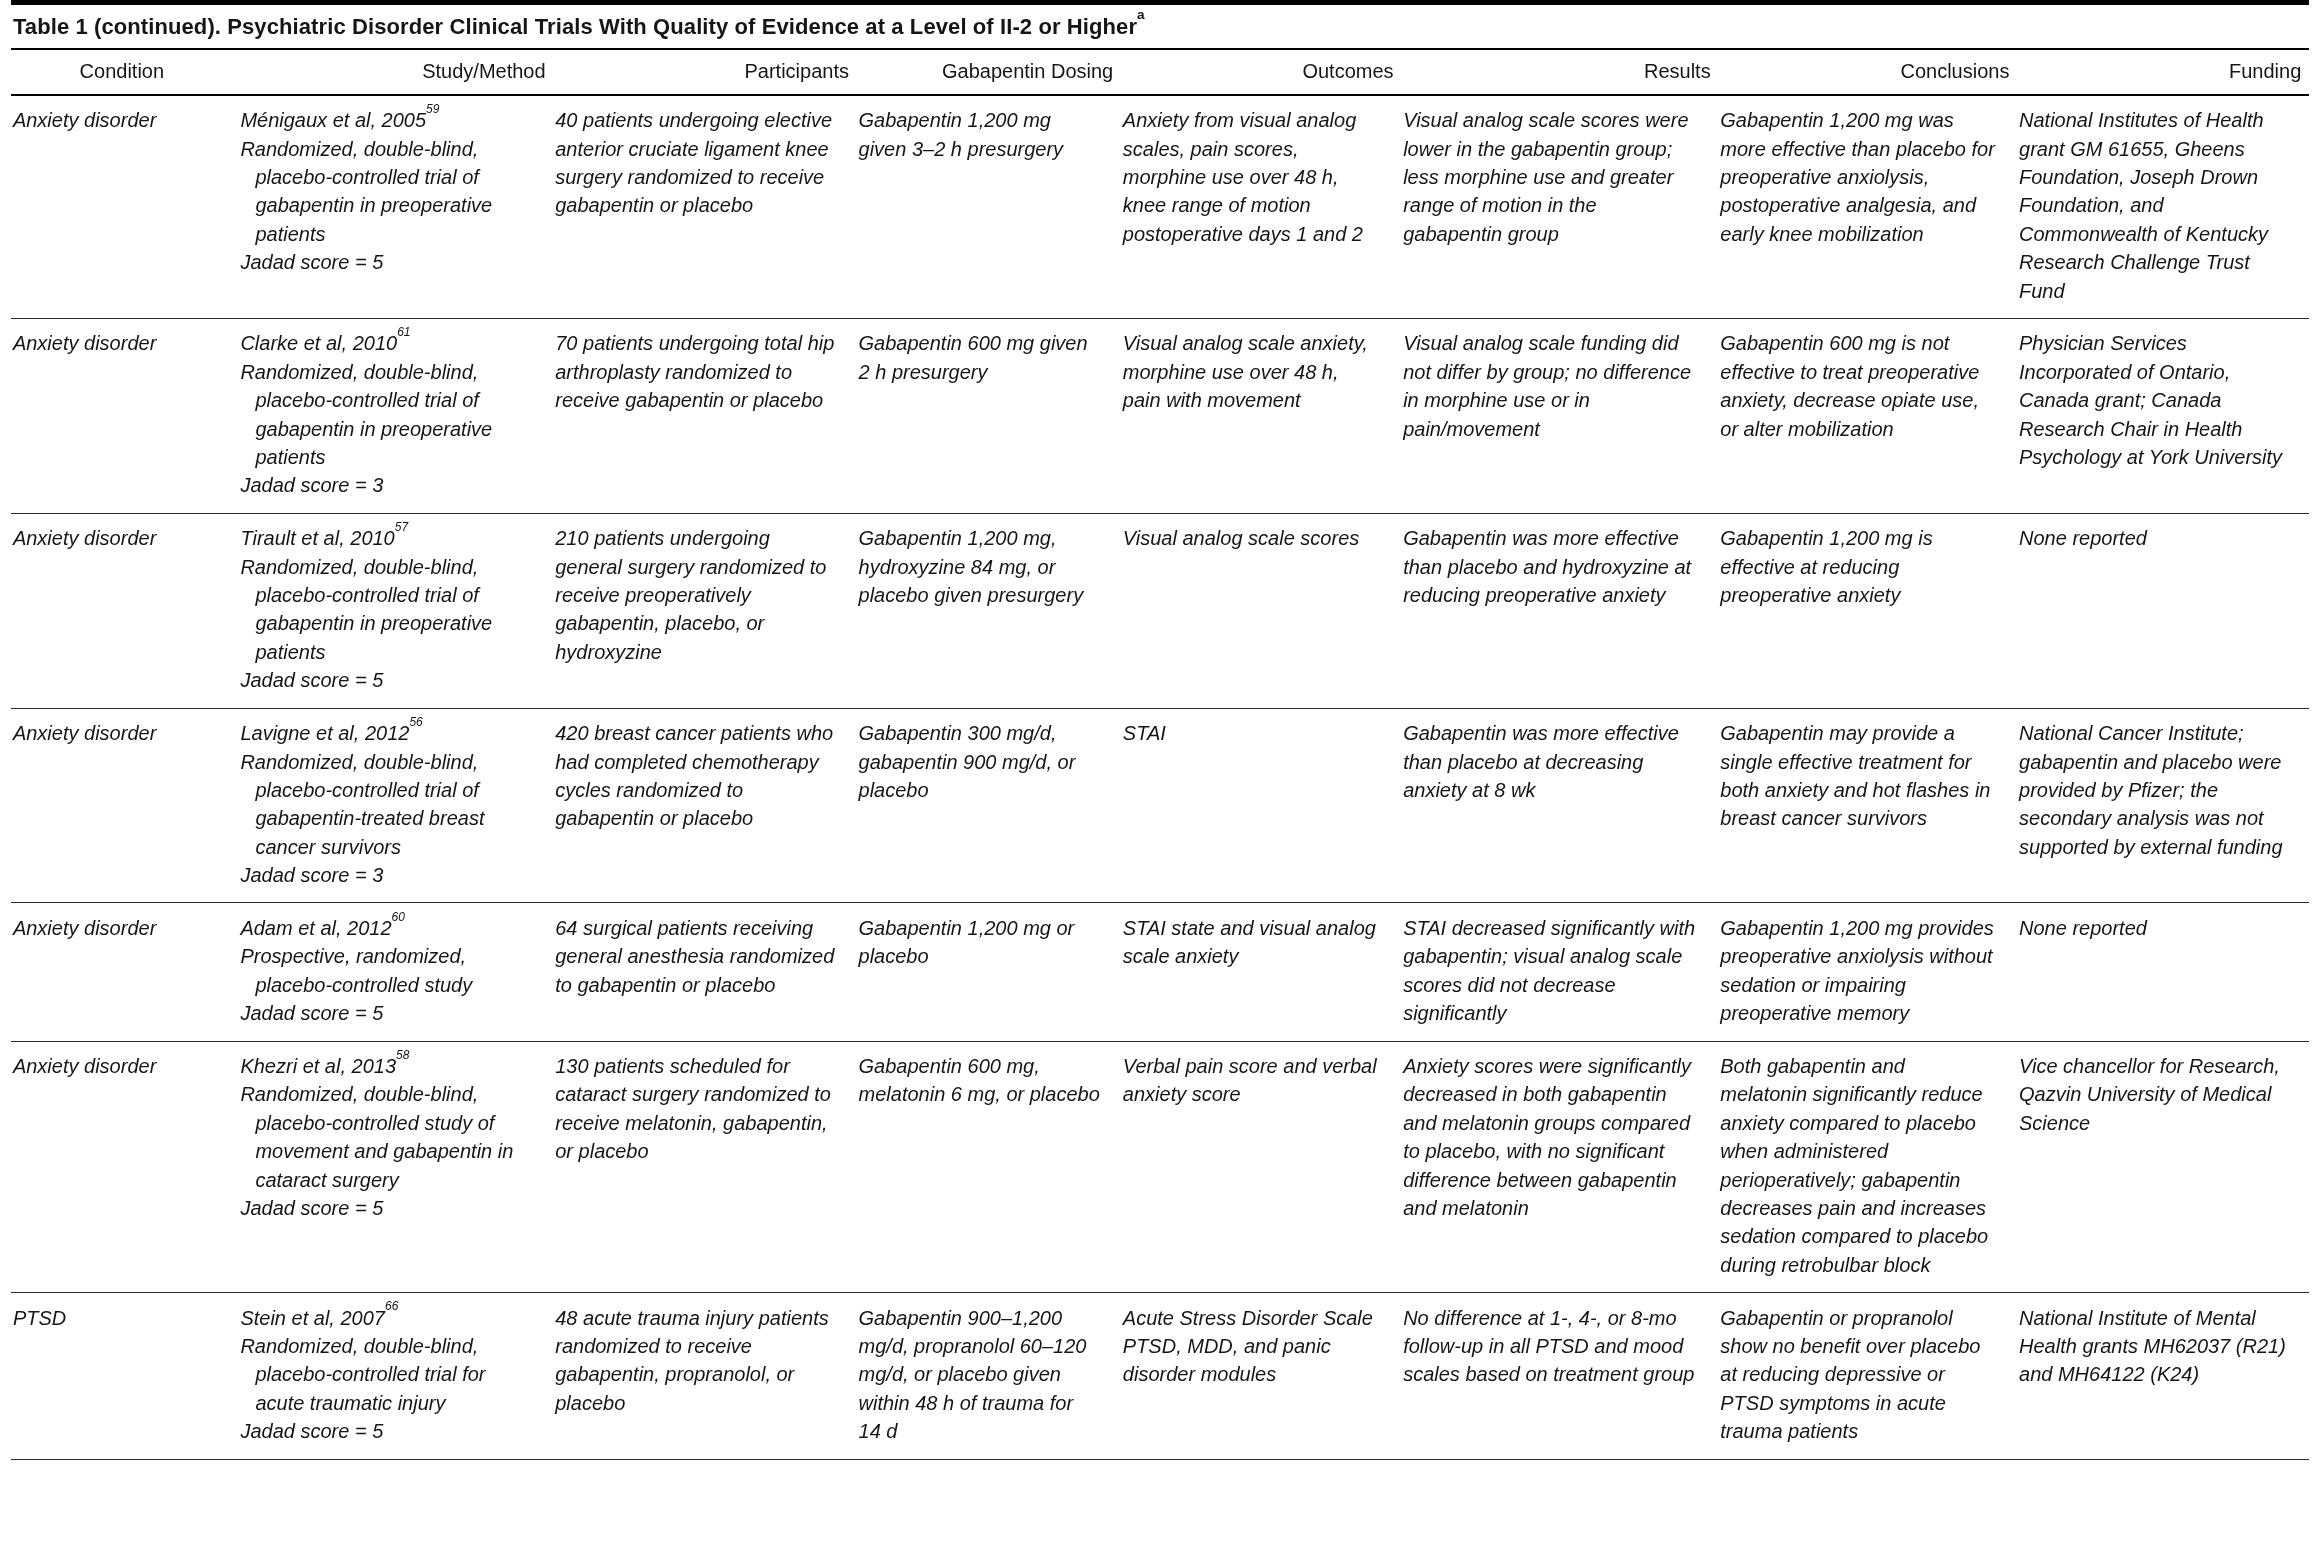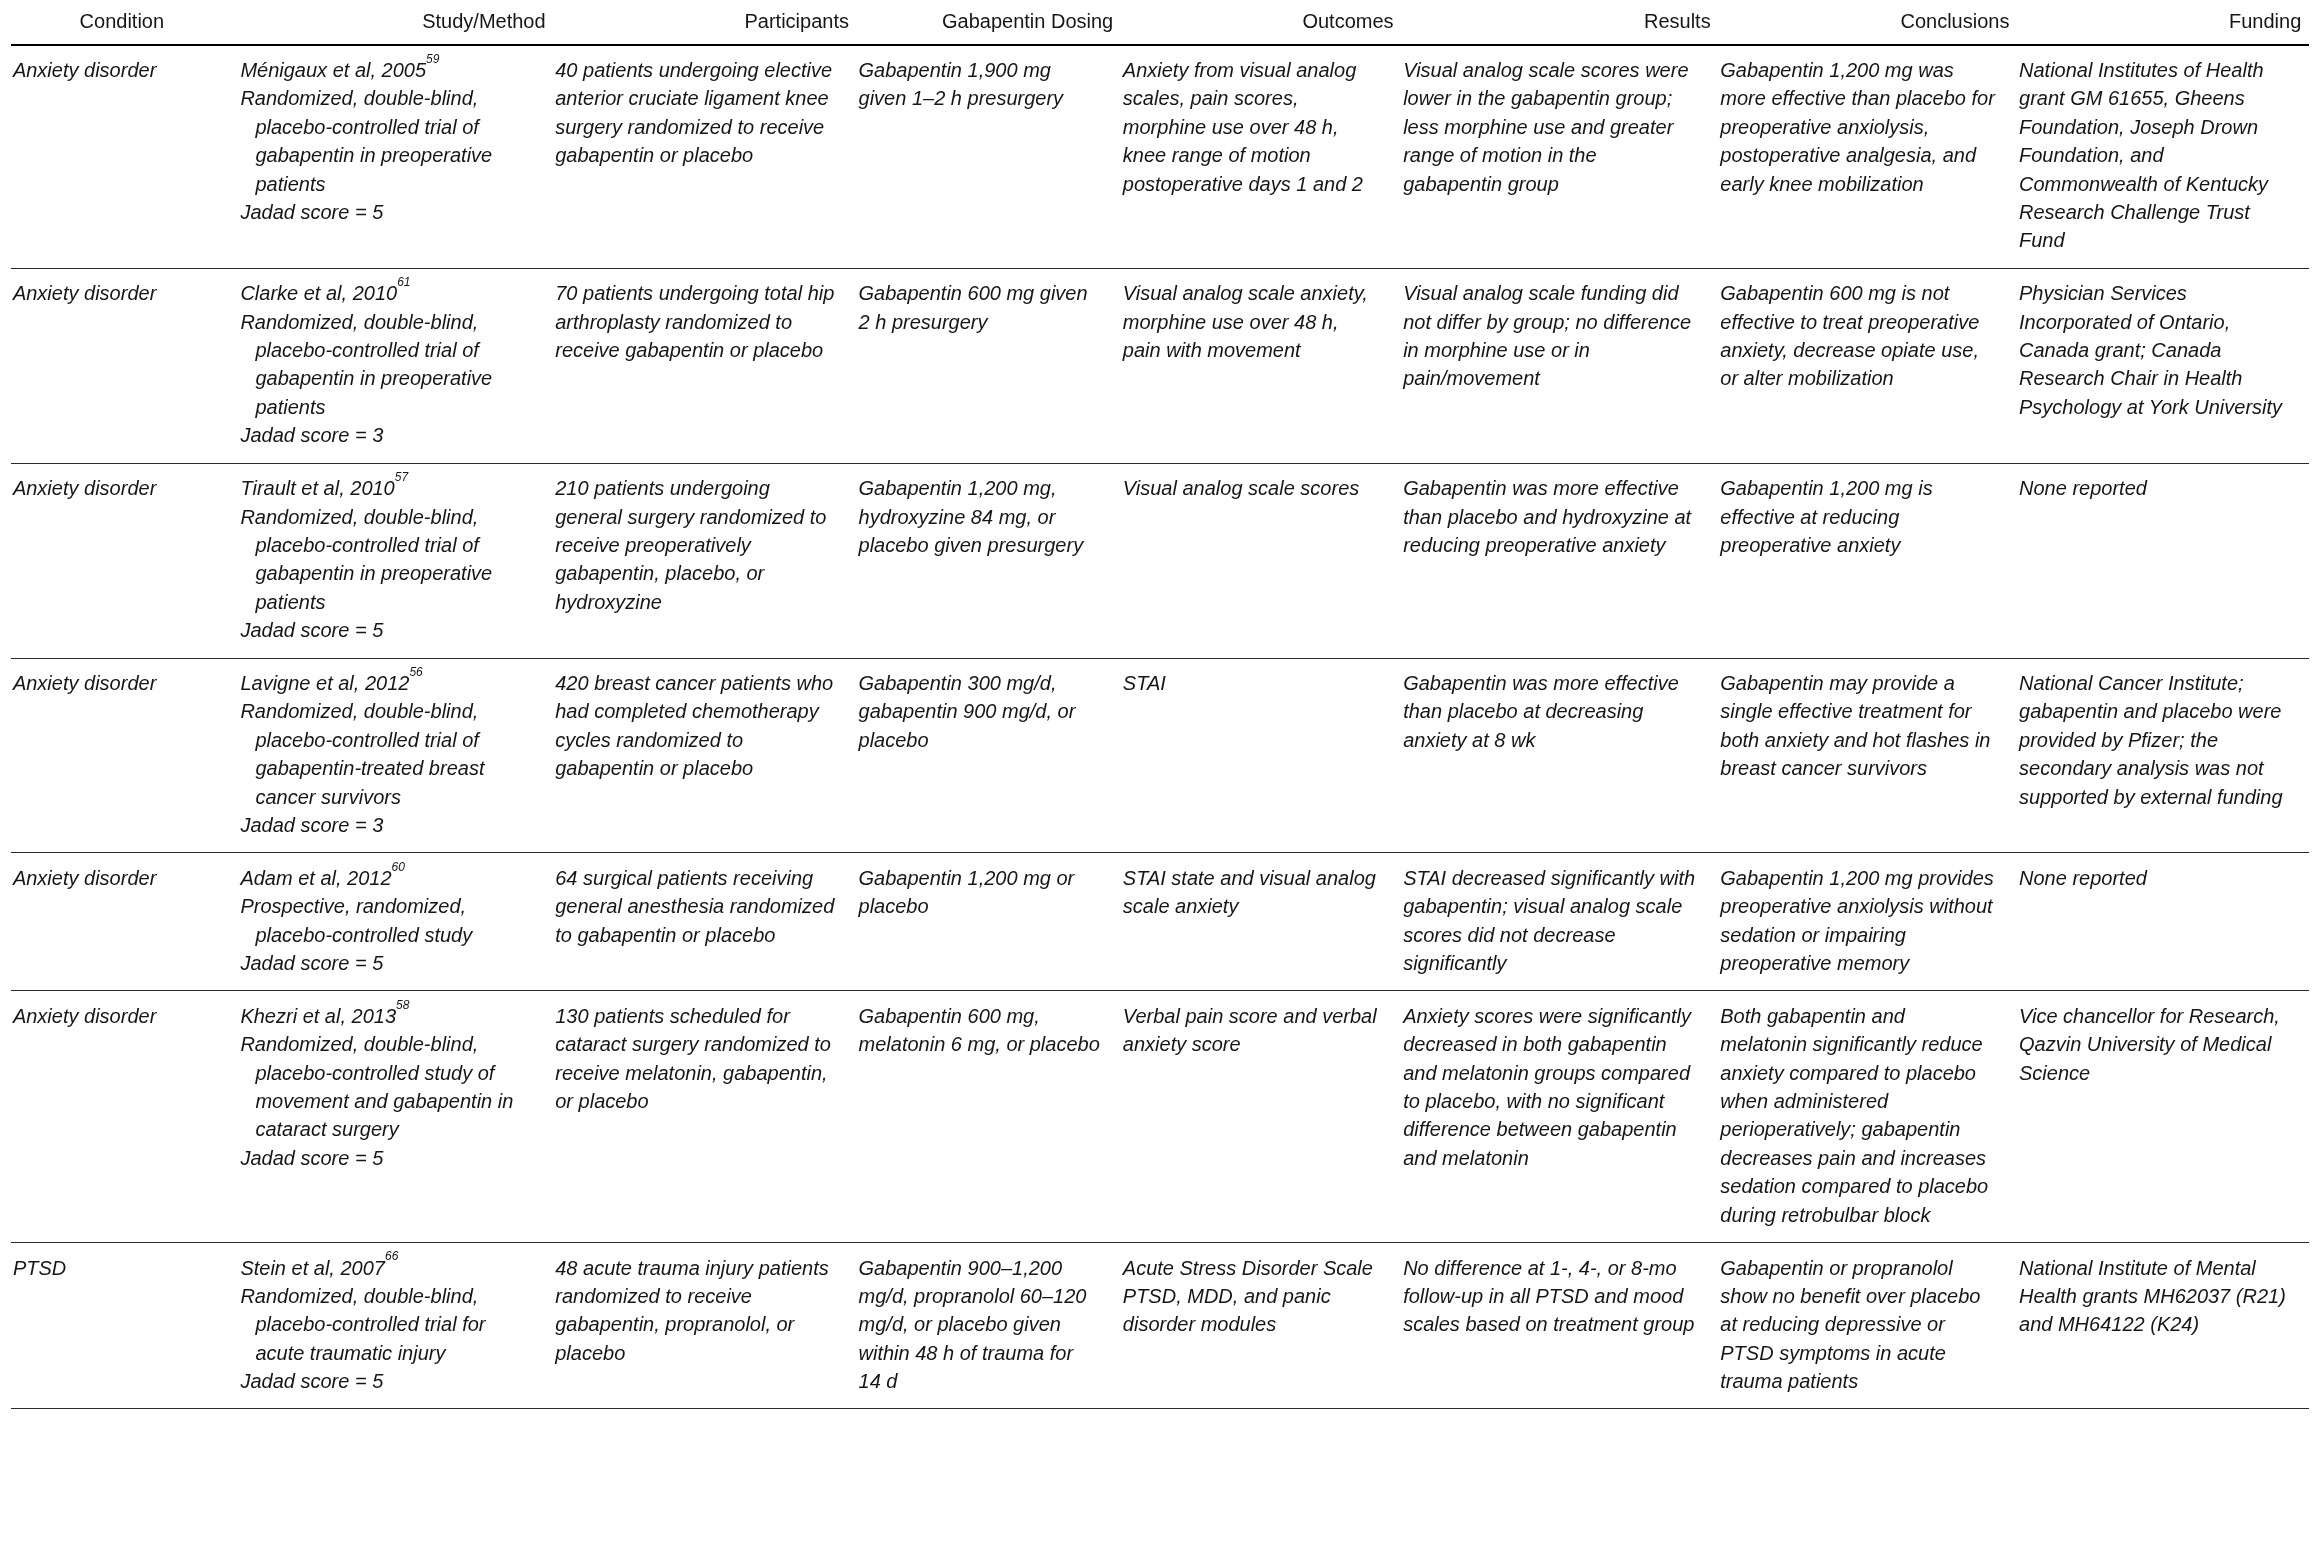--- a/index.html
+++ b/index.html
@@ -44,20 +44,21 @@
   }
   sup.ref { font-size: 0.6em; position: relative; top: -0.55em; line-height: 0; }
   .desc { padding-left: 0.75em; text-indent: -0.75em; }
   .citation, .jadad { text-indent: 0; }
 </style>
 </head>
 <body>
 
 <div class="table-wrap">
 
+  <div class="title-bar"><span>Table 1 (continued). Psychiatric Disorder Clinical Trials With Quality of Evidence at a Level of II-2 or Higher</span><sup>a</sup></div>
 
   <table>
     <colgroup>
       <col style="width:9.9%">
       <col style="width:13.7%">
       <col style="width:13.2%">
       <col style="width:11.5%">
       <col style="width:12.2%">
       <col style="width:13.8%">
       <col style="width:13.0%">
@@ -77,21 +78,21 @@
     </thead>
     <tbody>
         <tr>
     <td>Anxiety disorder</td>
     <td>
       <div class="citation"><span>Ménigaux et al, 2005</span><sup class="ref">59</sup></div>
       <div class="desc">Randomized, double-blind, placebo-controlled trial of gabapentin in preoperative patients</div>
       <div class="jadad">Jadad score = 5</div>
     </td>
     <td>40 patients undergoing elective anterior cruciate ligament knee surgery randomized to receive gabapentin or placebo</td>
-    <td>Gabapentin 1,900 mg given 1–2 h presurgery</td>
+    <td>Gabapentin 1,200 mg given 3–2 h presurgery</td>
     <td>Anxiety from visual analog scales, pain scores, morphine use over 48 h, knee range of motion postoperative days 1 and 2</td>
     <td>Visual analog scale scores were lower in the gabapentin group; less morphine use and greater range of motion in the gabapentin group</td>
     <td>Gabapentin 1,200 mg was more effective than placebo for preoperative anxiolysis, postoperative analgesia, and early knee mobilization</td>
     <td>National Institutes of Health grant GM 61655, Gheens Foundation, Joseph Drown Foundation, and Commonwealth of Kentucky Research Challenge Trust Fund</td>
   </tr>
         <tr>
     <td>Anxiety disorder</td>
     <td>
       <div class="citation"><span>Clarke et al, 2010</span><sup class="ref">61</sup></div>
       <div class="desc">Randomized, double-blind, placebo-controlled trial of gabapentin in preoperative patients</div>

